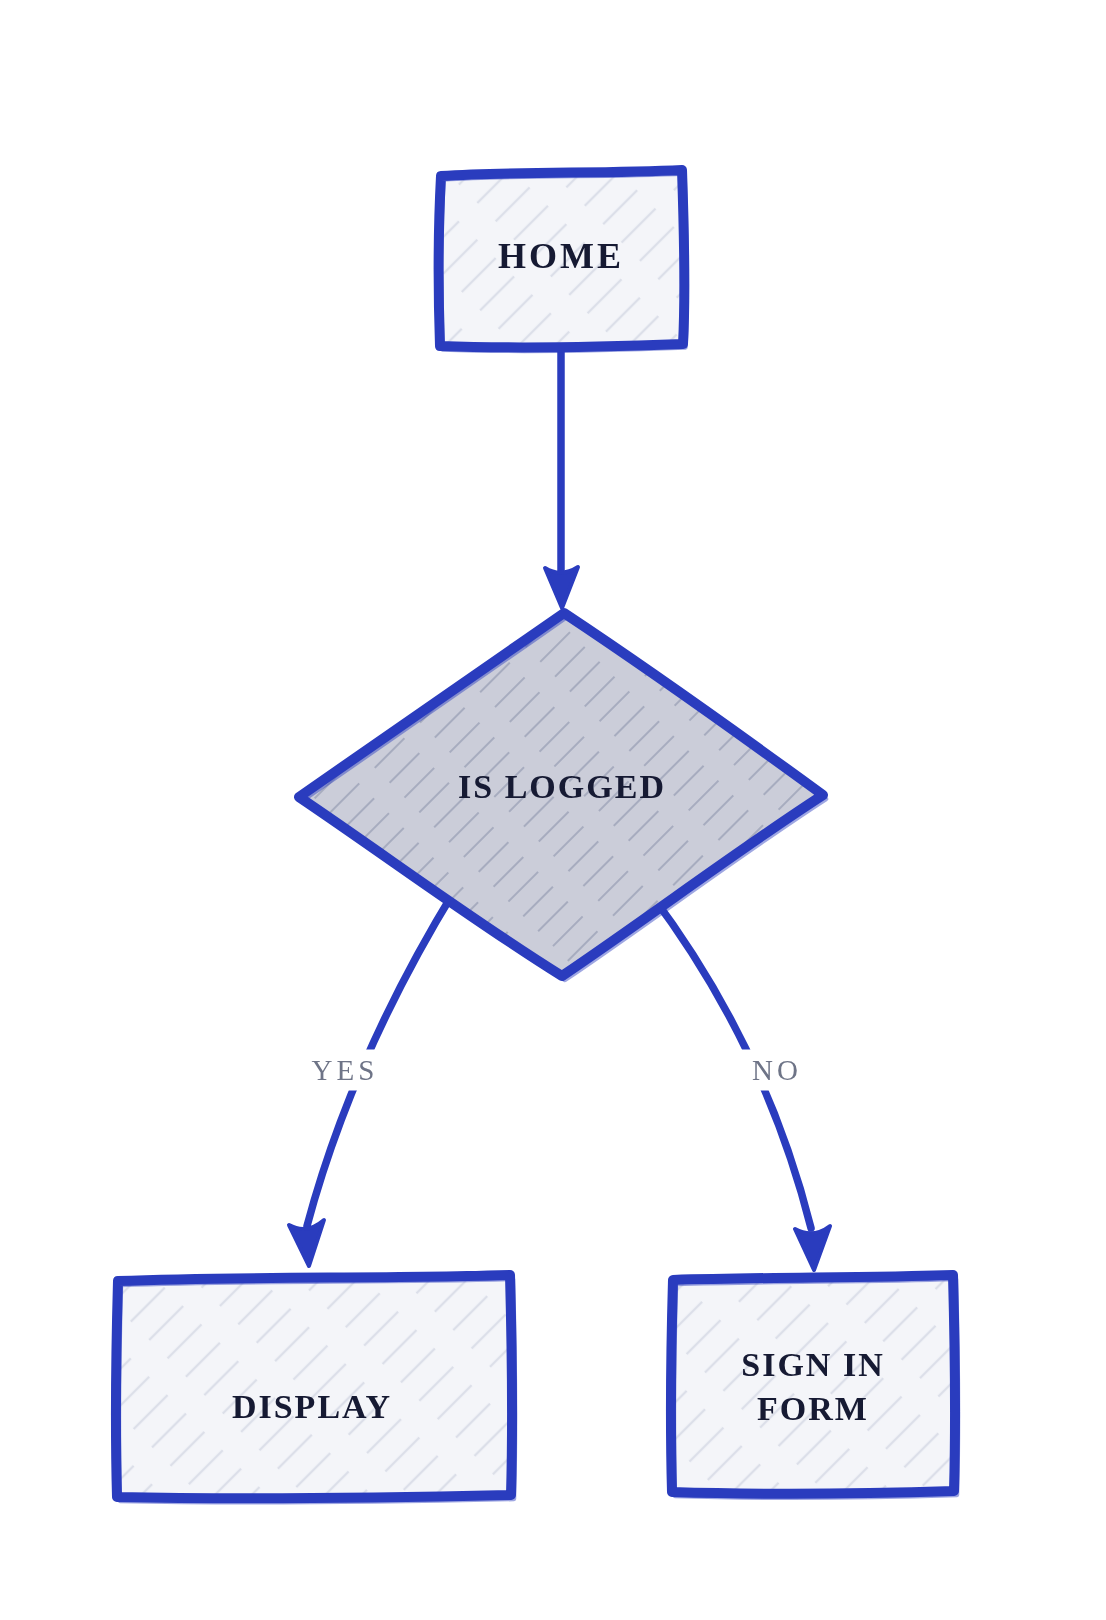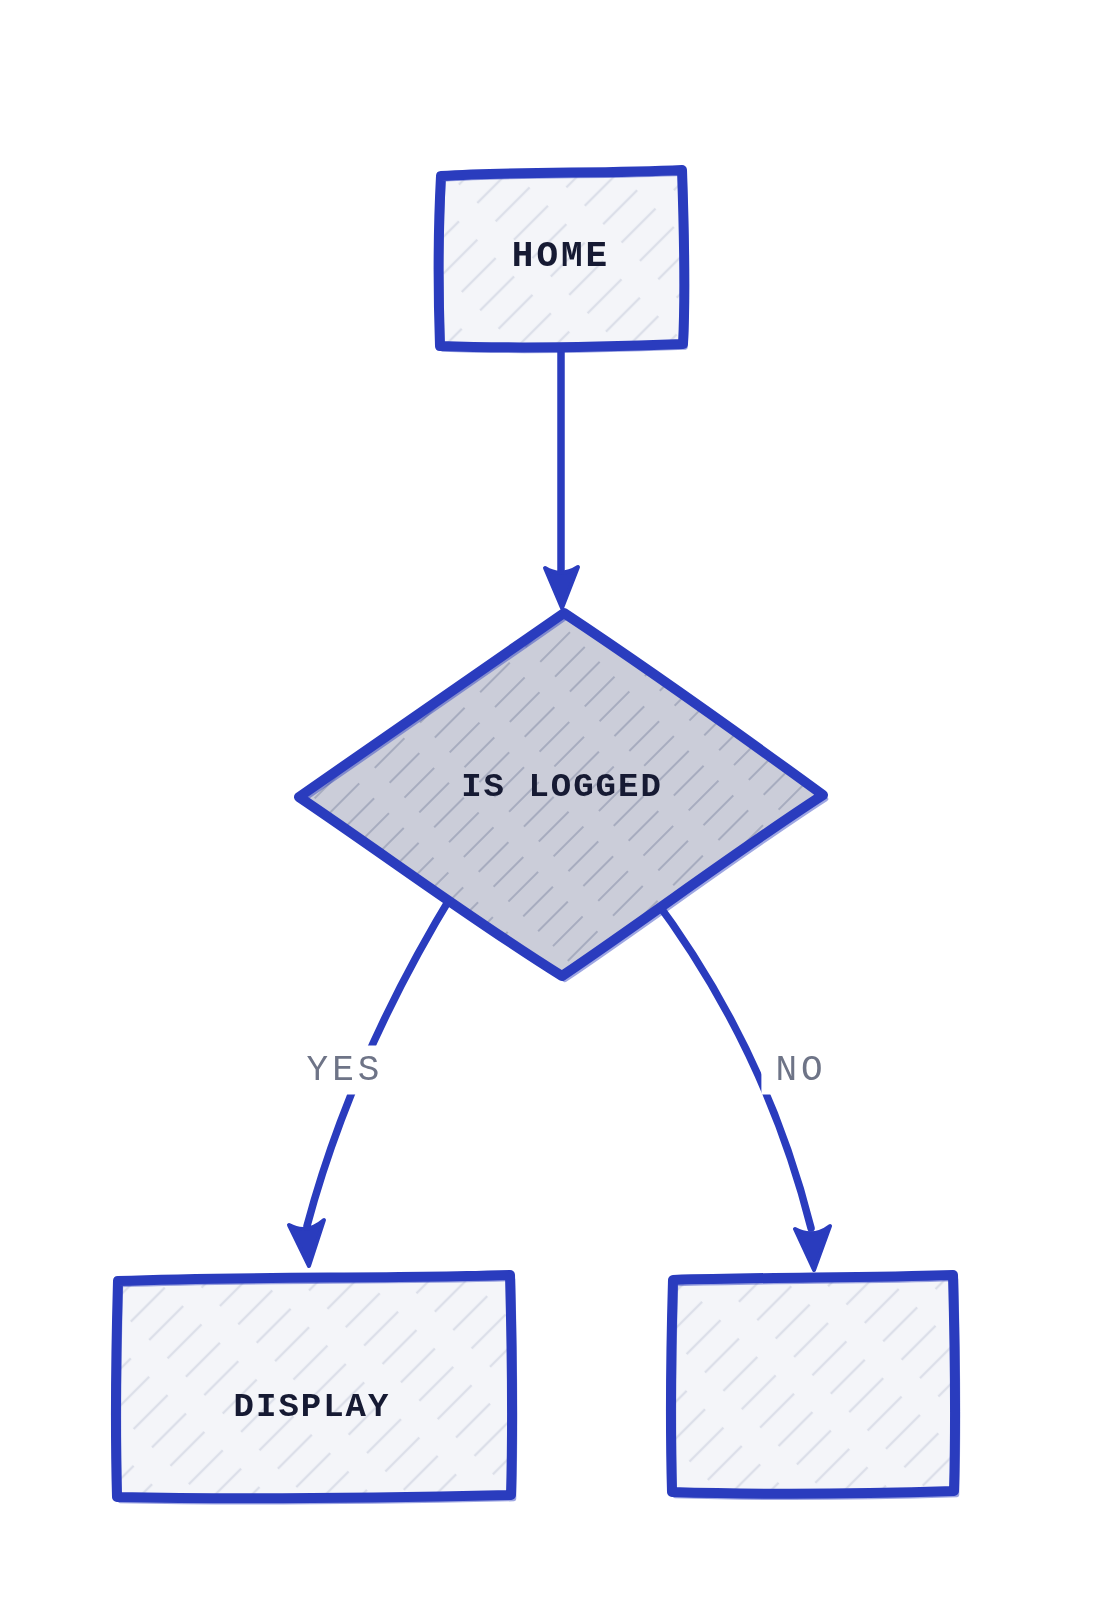--- a/index.html
+++ b/index.html
@@ -6,21 +6,21 @@
     margin: 0;
     padding: 0;
     background: #ffffff;
   }
   .canvas {
     position: relative;
     width: 1106px;
     height: 1620px;
     background: var(--background, #ffffff);
     overflow: hidden;
-    font-family: Liberation Mono, monospace;
+    font-family: Liberation Serif, serif;
   }
   svg.diagram-layer {
     position: absolute;
     left: 0;
     top: 0;
   }
   .shape-outline {
     fill: none;
     stroke: var(--stroke-blue, #2a3cbe);
     stroke-width: 10;
@@ -61,21 +61,21 @@
   .node-label {
     color: var(--node-text, #161a33);
     font-weight: bold;
     font-size: 34px;
     letter-spacing: 2px;
     line-height: 1.32;
   }
   .node-label span { display: block; }
   .edge-label {
     color: var(--edge-label-gray, #6e7487);
-    font-size: 36px;
+    font-size: 29px;
     letter-spacing: 4px;
     background: var(--background, #ffffff);
     padding: 4px 14px;
   }
 </style>
 </head>
 <body>
 
 <div class="canvas">
 
@@ -134,20 +134,24 @@
   </svg>
 
   <div class="label node-label" style="left:561px; top:257px; font-size:36px; letter-spacing:3px;">HOME</div>
 
   <div class="label node-label" style="left:562px; top:787px; line-height:1.3;">
     <span>IS LOGGED</span>
   </div>
 
   <div class="label edge-label" style="left:345px; top:1070px;">YES</div>
 
-  <div class="label edge-label" style="left:801px; top:1070px;">NO</div>
+  <div class="label edge-label" style="left:777px; top:1070px;">NO</div>
 
   <div class="label node-label" style="left:312px; top:1399px; line-height:1.25;margin-top:8px;">
     <span>DISPLAY</span>
   </div>
 
+  <div class="label node-label" style="left:813px; top:1387px; line-height:1.3;">
+    <span>SIGN IN</span>
+    <span>FORM</span>
+  </div>
 
 </div>
 
 </body></html>

